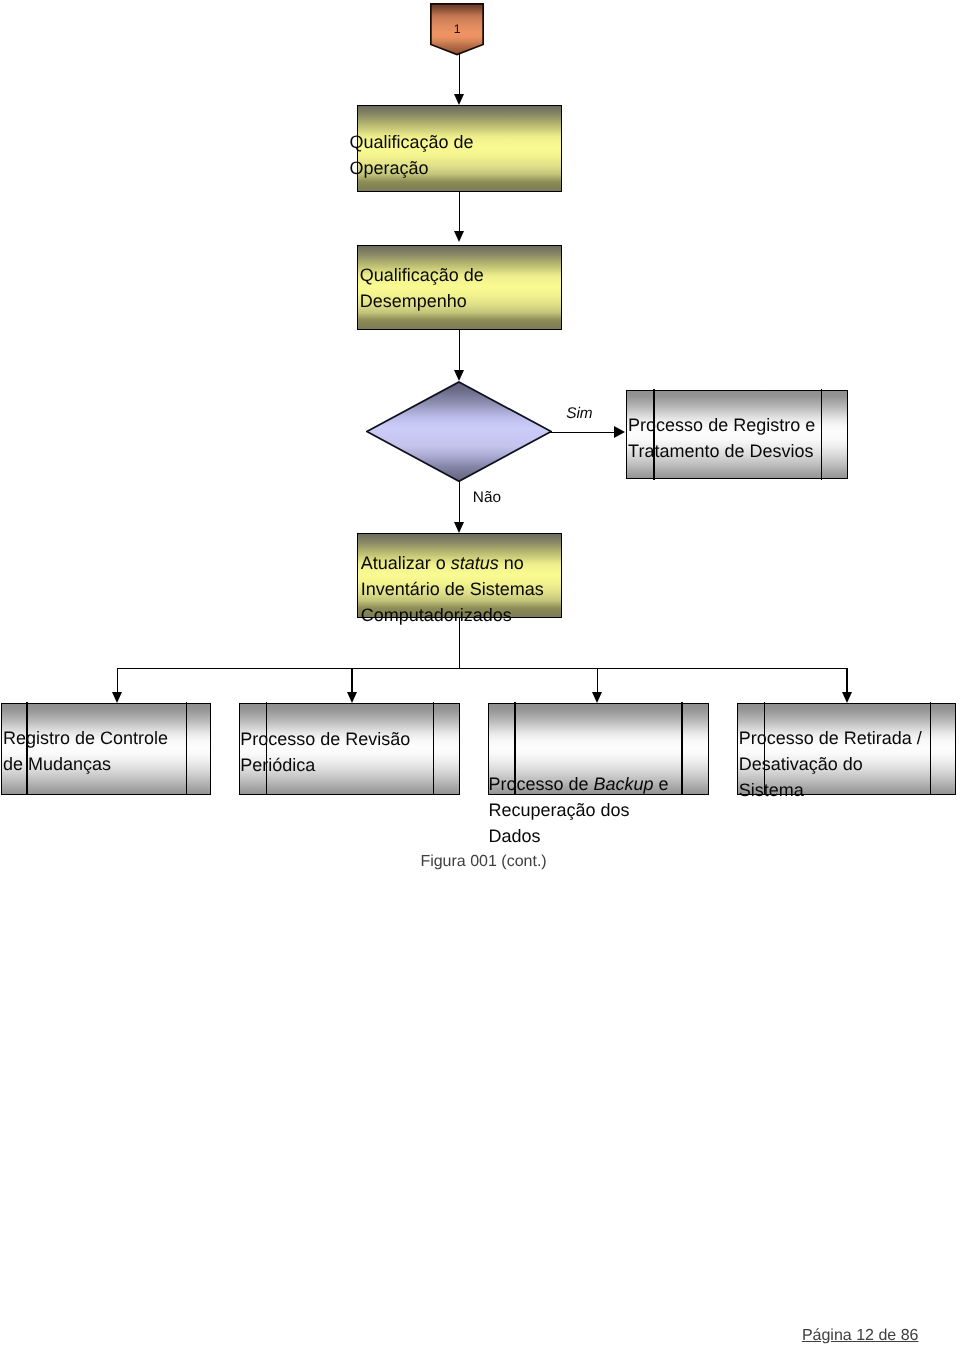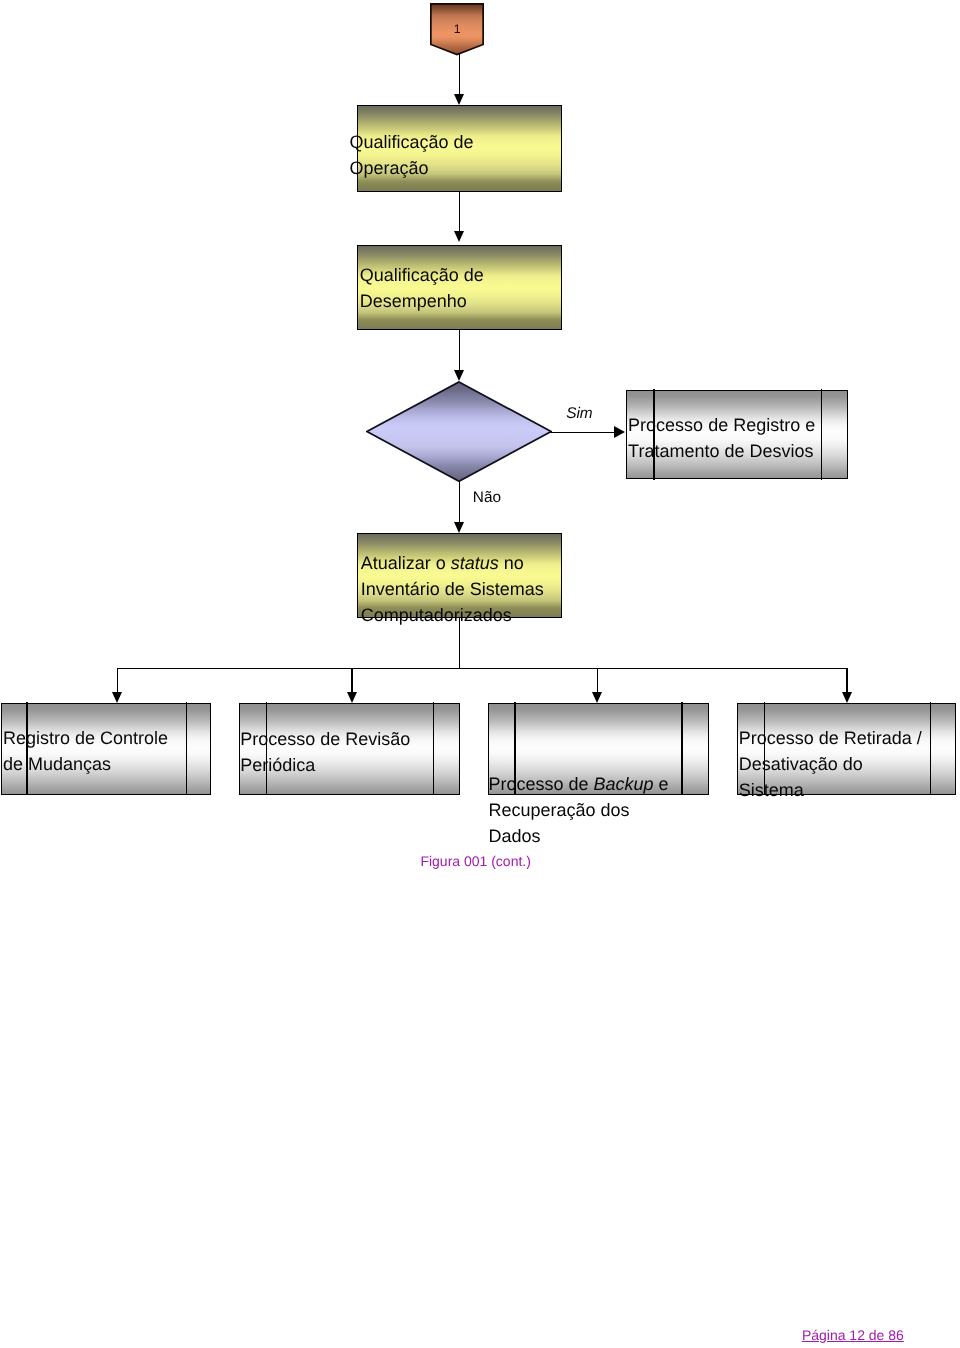--- a/index.html
+++ b/index.html
@@ -10,21 +10,21 @@
        text-rendering:geometricPrecision;}
   .label,.caption,.edge-label,.conn-num{will-change:opacity;}
   .page{position:absolute;inset:0;}
   .node{position:absolute;box-sizing:border-box;}
   .label{position:absolute;left:0;right:0;text-align:left;
          font-size:18px;line-height:26px;color:#080808;white-space:pre-line;}
   .conn{position:absolute;background:#000;}
   .arrow{position:absolute;width:0;height:0;}
   .arrow-down{border-left:5.6px solid transparent;border-right:5.6px solid transparent;border-top:11.4px solid #000;}
   .arrow-right{border-top:6px solid transparent;border-bottom:6px solid transparent;border-left:11.8px solid #000;}
-  .caption{position:absolute;font-size:14px;color:#a21caf;white-space:nowrap;}
+  .caption{position:absolute;font-size:16px;color:#404040;white-space:nowrap;}
   .edge-label{position:absolute;font-size:15.4px;color:#080808;white-space:nowrap;}
   .box-process{border:1.5px solid #000;
     background:linear-gradient(to bottom,
       #6b6b5e 0%, #74745f 3%, #8c8c66 11%, #b8b871 22%, #d2d27e 29%,
       #ebeb8a 35%, #f5f590 42%, #fafa92 49%, #f4f48f 58%, #dede88 71%,
       #c5c57b 80%, #8e8e57 89%, #848456 94%, #7d7d55 100%);}
   .box-predef{border:1.5px solid #000;
     background:linear-gradient(to bottom,
       #8f8f8f 0%, #949494 6%, #b6b6b6 18%, #d2d2d2 26%, #e9e9e9 33%,
       #f7f7f7 40%, #fdfdfd 47%, #fafafa 55%, #ededed 64%, #d6d6d6 75%,

